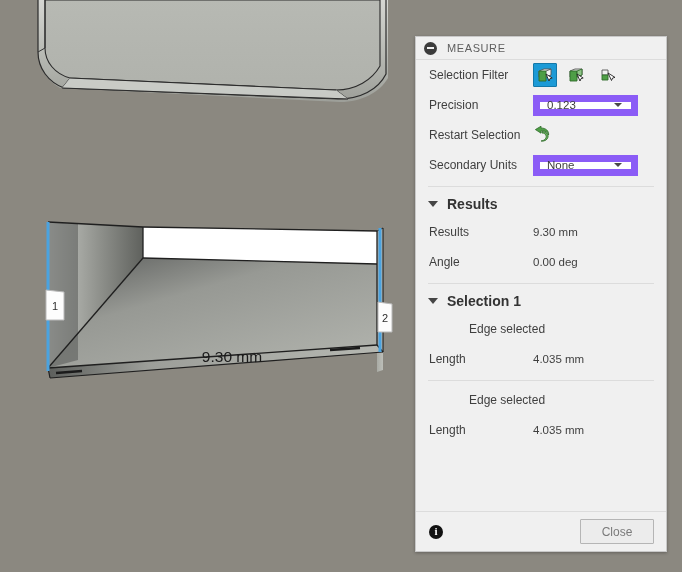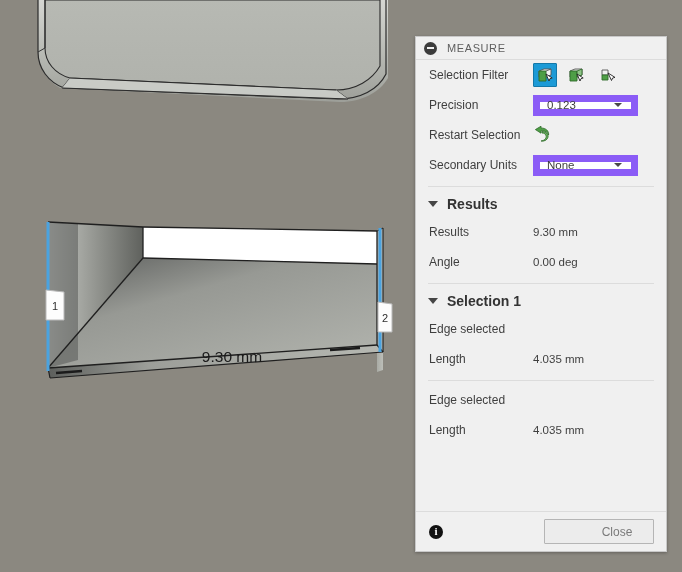--- a/index.html
+++ b/index.html
@@ -74,38 +74,38 @@
   .divider{height:1px;background:#dcdcdc;margin:6px 12px 4px 12px;}
 
   .section-head{
     display:flex;align-items:center;height:26px;padding-left:12px;
     font-size:14px;font-weight:bold;color:#333;
   }
   .tri{
     width:0;height:0;border-left:5px solid transparent;border-right:5px solid transparent;
     border-top:6px solid #454545;margin-right:9px;
   }
-  .muted{color:#b3b3b3;}
+  .muted{color:#b3b3b3;margin-left:40px;}
 
   
   .panel-footer{
     position:absolute;left:0;bottom:0;width:100%;height:40px;
     border-top:1px solid #dcdcdc;box-sizing:border-box;
     display:flex;align-items:center;justify-content:space-between;
     padding:0 12px 0 13px;background:#f0f0f0;
   }
   .info-icon{
     width:14px;height:14px;border-radius:50%;background:#111;color:#fff;
     font-family:"Liberation Serif",serif;font-weight:bold;font-size:11px;
     display:flex;align-items:center;justify-content:center;line-height:1;
   }
   .close-btn{
     min-width:72px;height:23px;background:#ececec;border:1px solid #b5b5b5;
     font-size:12px;color:#7a7a7a;font-family:"Liberation Sans",sans-serif;
-    display:flex;align-items:center;justify-content:center;border-radius:1px;padding-left:36px;
+    display:flex;align-items:center;justify-content:center;border-radius:1px;
   }
 </style>
 </head>
 <body>
 
 <div id="stage">
 
   <div id="viewport">
     <svg width="682" height="572" viewBox="0 0 682 572" xmlns="http://www.w3.org/2000/svg">
       <defs>

